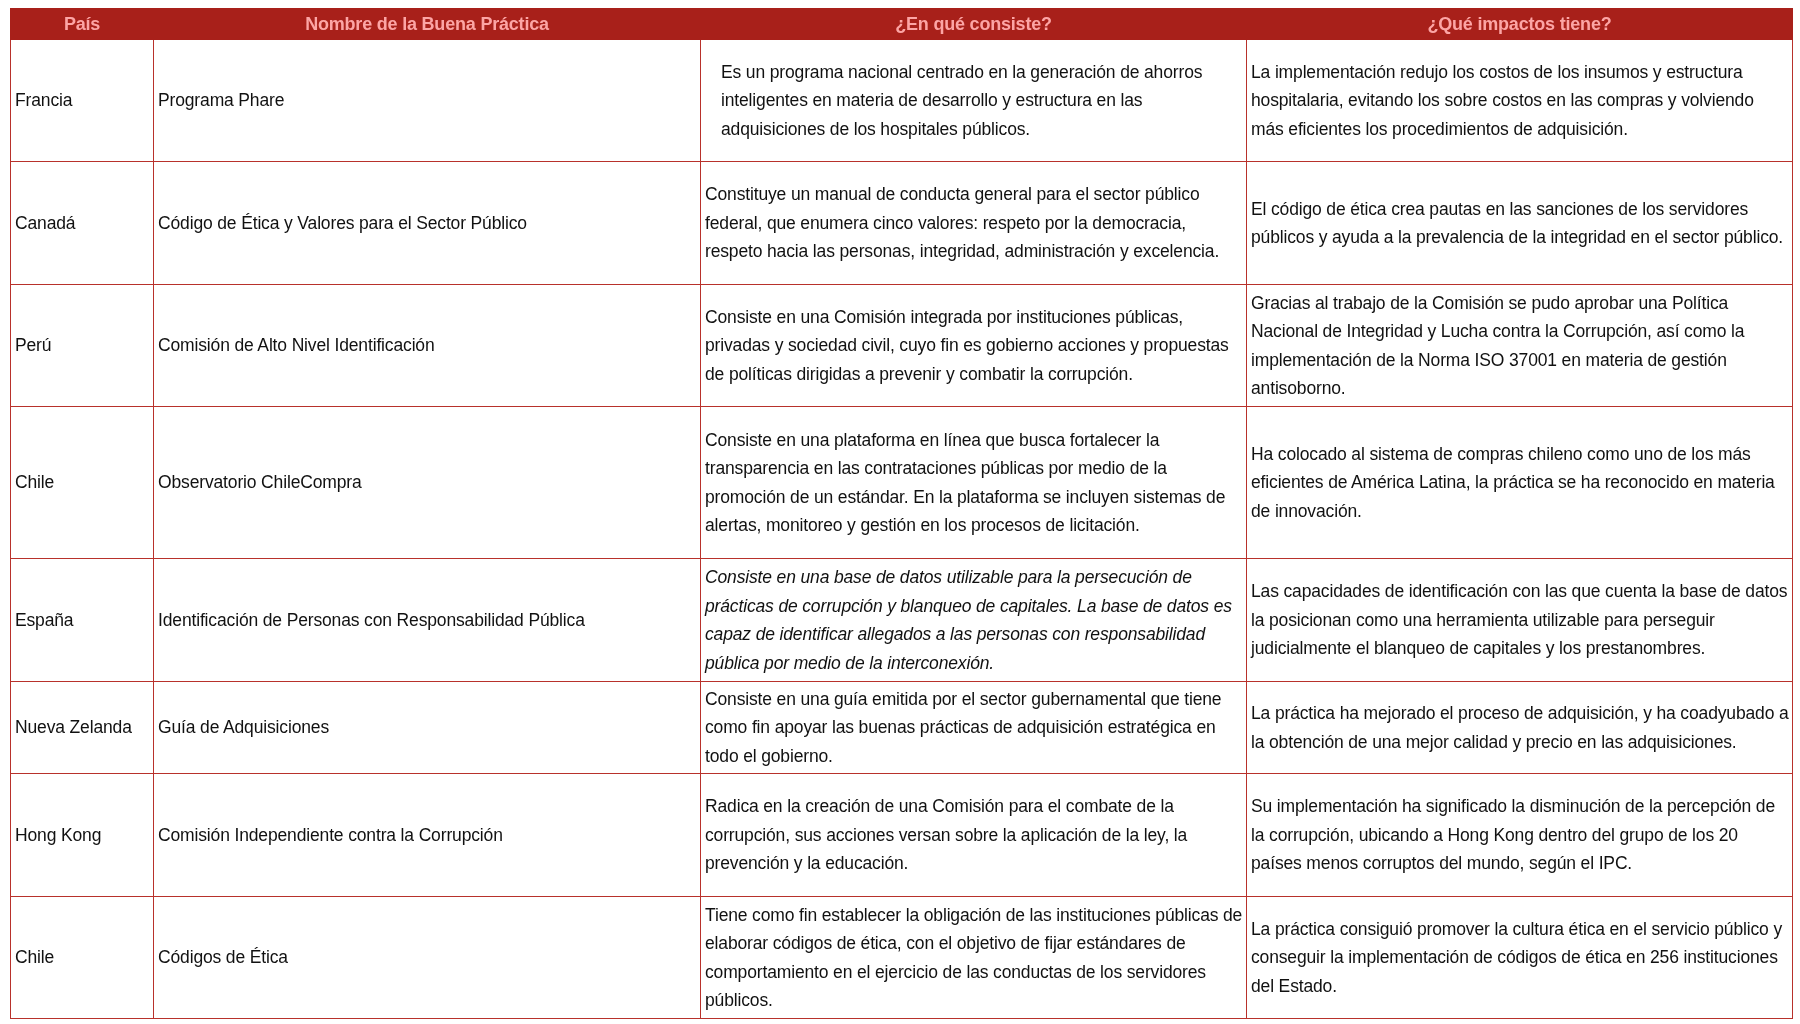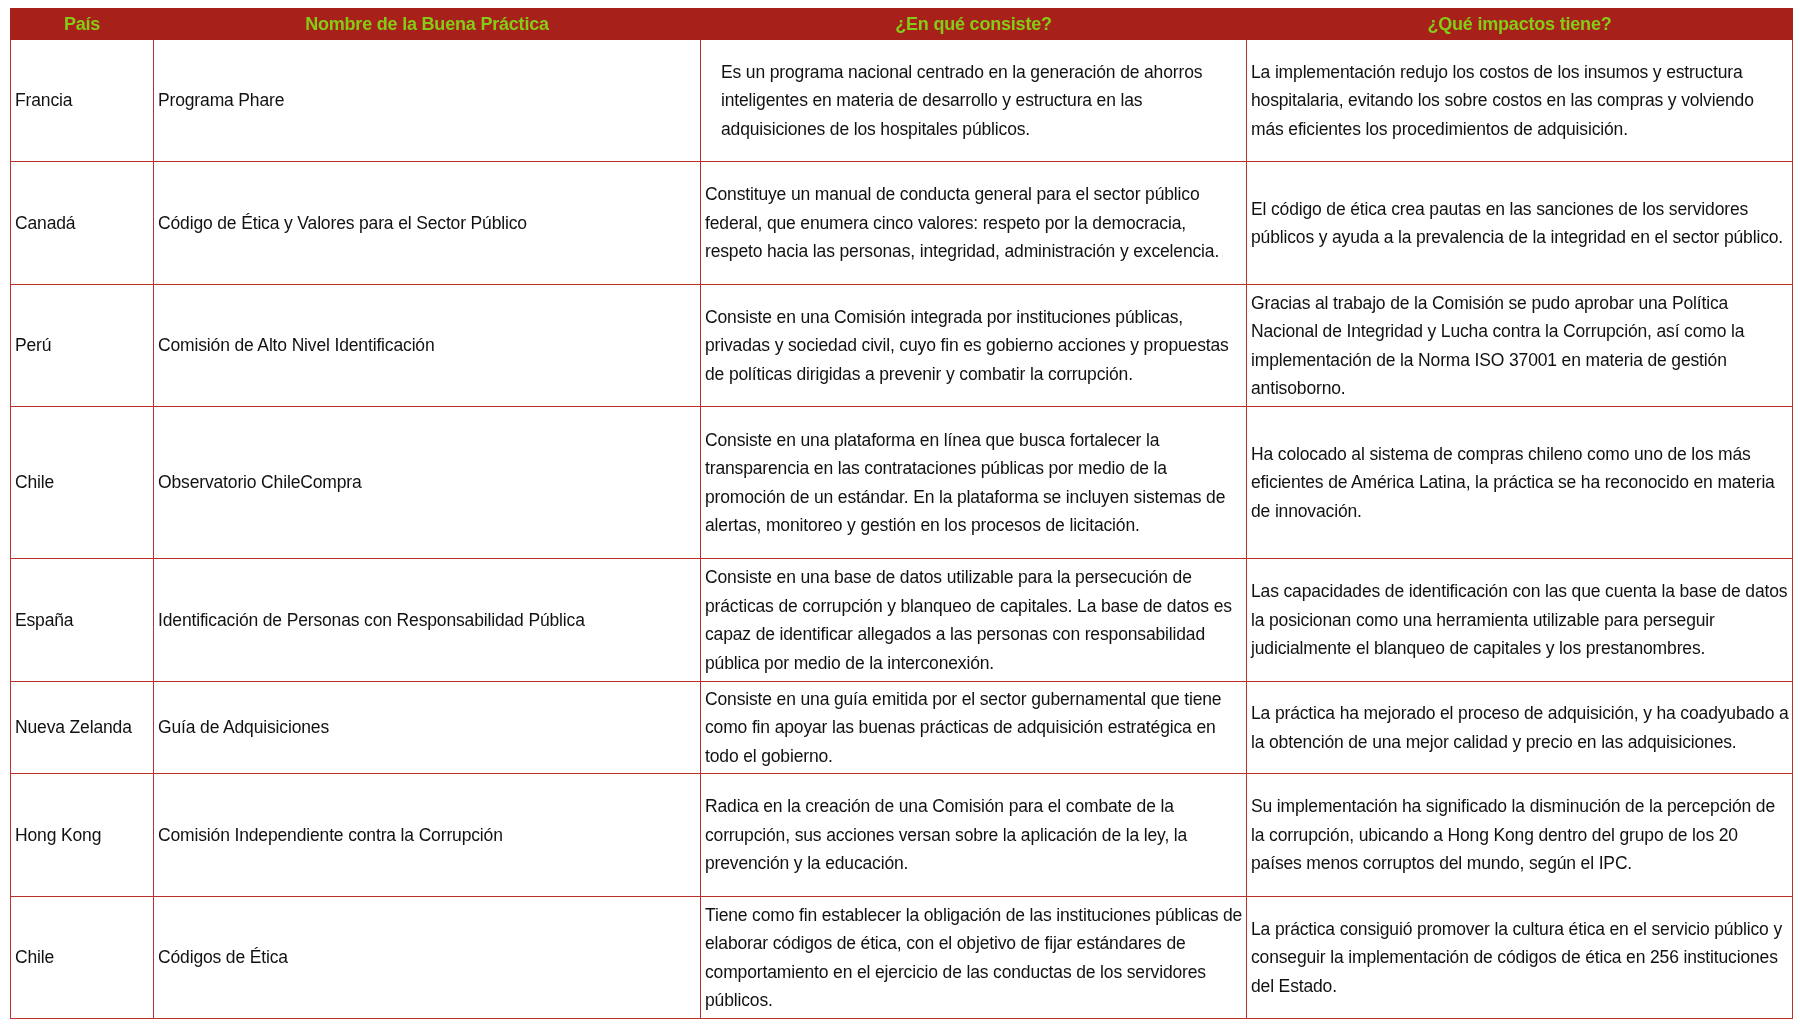--- a/index.html
+++ b/index.html
@@ -9,21 +9,21 @@
   }
   table {
     border-collapse: collapse; width: 100%; table-layout: fixed;
     font-family: "Liberation Sans", sans-serif; color: #111111;
   }
   col.c-country { width: 143px; }
   col.c-name { width: 547px; }
   col.c-what { width: 546px; }
   col.c-impact { width: 546px; }
   thead th {
-    background: #A8201A; color: #84cc16; font-weight: bold; font-size: 18px;
+    background: #A8201A; color: #fca5a5; font-weight: bold; font-size: 18px;
     height: 30px; padding: 0 4px; text-align: center; border: 1.5px solid #A8201A;
     letter-spacing: -0.2px;
   }
   tbody td {
     border: 1.5px solid #B8312B; font-size: 17.5px; line-height: 28.5px;
     padding: 2px 3px 2px 4px; vertical-align: middle; letter-spacing: -0.15px;
   }
   tbody td.country, tbody td.name { white-space: nowrap; }
   tr.r0 { height: 122px; }
   tr.r1 { height: 123px; }
@@ -74,21 +74,21 @@
       </tr>
       <tr class="r3">
         <td class="country" style="border-color: rgb(184, 49, 43);">Chile</td>
         <td class="name" style="border-color: rgb(184, 49, 43);">Observatorio ChileCompra</td>
         <td style="border-color: rgb(184, 49, 43);">Consiste en una plataforma en línea que busca fortalecer la transparencia en las contrataciones públicas por medio de la promoción de un estándar. En la plataforma se incluyen sistemas de alertas, monitoreo y gestión en los procesos de licitación.</td>
         <td style="border-color: rgb(184, 49, 43);">Ha colocado al sistema de compras chileno como uno de los más eficientes de América Latina, la práctica se ha reconocido en materia de innovación.</td>
       </tr>
       <tr class="r4">
         <td class="country" style="border-color: rgb(184, 49, 43);">España</td>
         <td class="name" style="border-color: rgb(184, 49, 43);">Identificación de Personas con Responsabilidad Pública</td>
-        <td style="border-color: rgb(184, 49, 43);">Consiste en una base de datos utilizable para la persecución de prácticas de corrupción y blanqueo de capitales. La base de datos es capaz de identificar allegados a las personas con responsabilidad pública por medio de la interconexión.</td>
+        <td style="border-color: rgb(184, 49, 43); font-style: italic;">Consiste en una base de datos utilizable para la persecución de prácticas de corrupción y blanqueo de capitales. La base de datos es capaz de identificar allegados a las personas con responsabilidad pública por medio de la interconexión.</td>
         <td style="border-color: rgb(184, 49, 43);">Las capacidades de identificación con las que cuenta la base de datos la posicionan como una herramienta utilizable para perseguir judicialmente el blanqueo de capitales y los prestanombres.</td>
       </tr>
       <tr class="r5">
         <td class="country" style="border-color: rgb(184, 49, 43);">Nueva Zelanda</td>
         <td class="name" style="border-color: rgb(184, 49, 43);">Guía de Adquisiciones</td>
         <td style="border-color: rgb(184, 49, 43);">Consiste en una guía emitida por el sector gubernamental que tiene como fin apoyar las buenas prácticas de adquisición estratégica en todo el gobierno.</td>
         <td style="border-color: rgb(184, 49, 43);">La práctica ha mejorado el proceso de adquisición, y ha coadyubado a la obtención de una mejor calidad y precio en las adquisiciones.</td>
       </tr>
       <tr class="r6">
         <td class="country" style="border-color: rgb(184, 49, 43);">Hong Kong</td>

